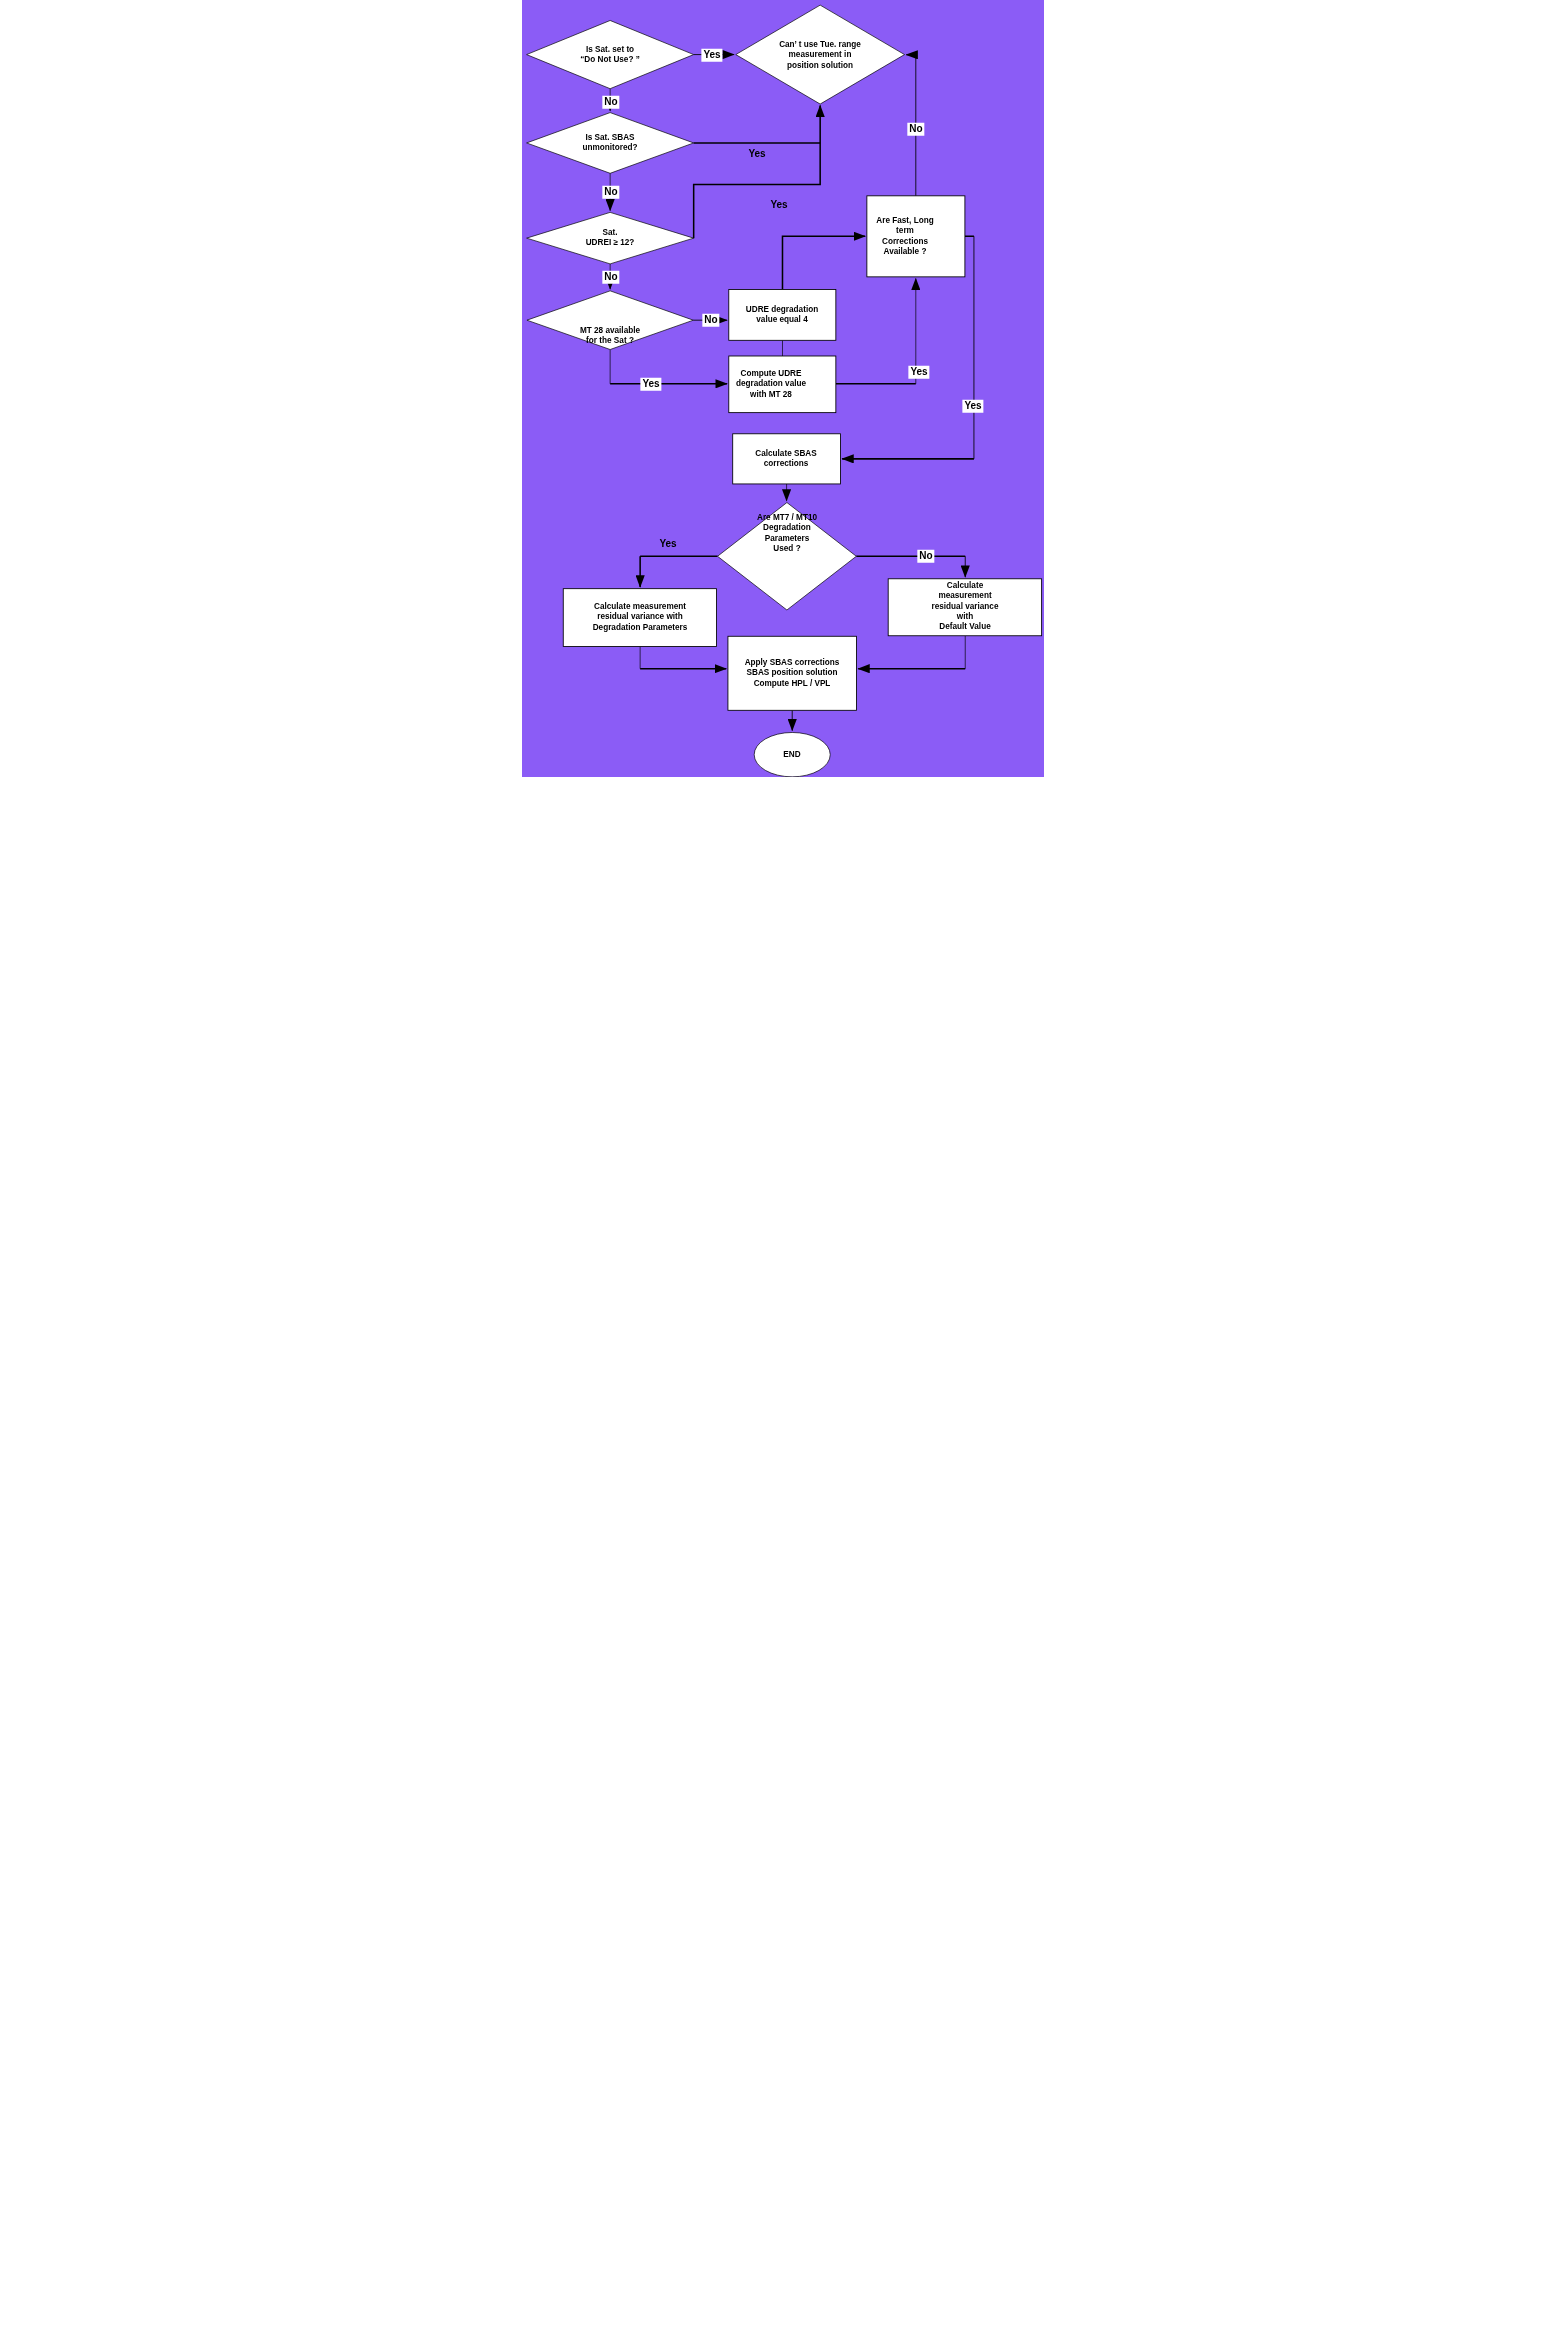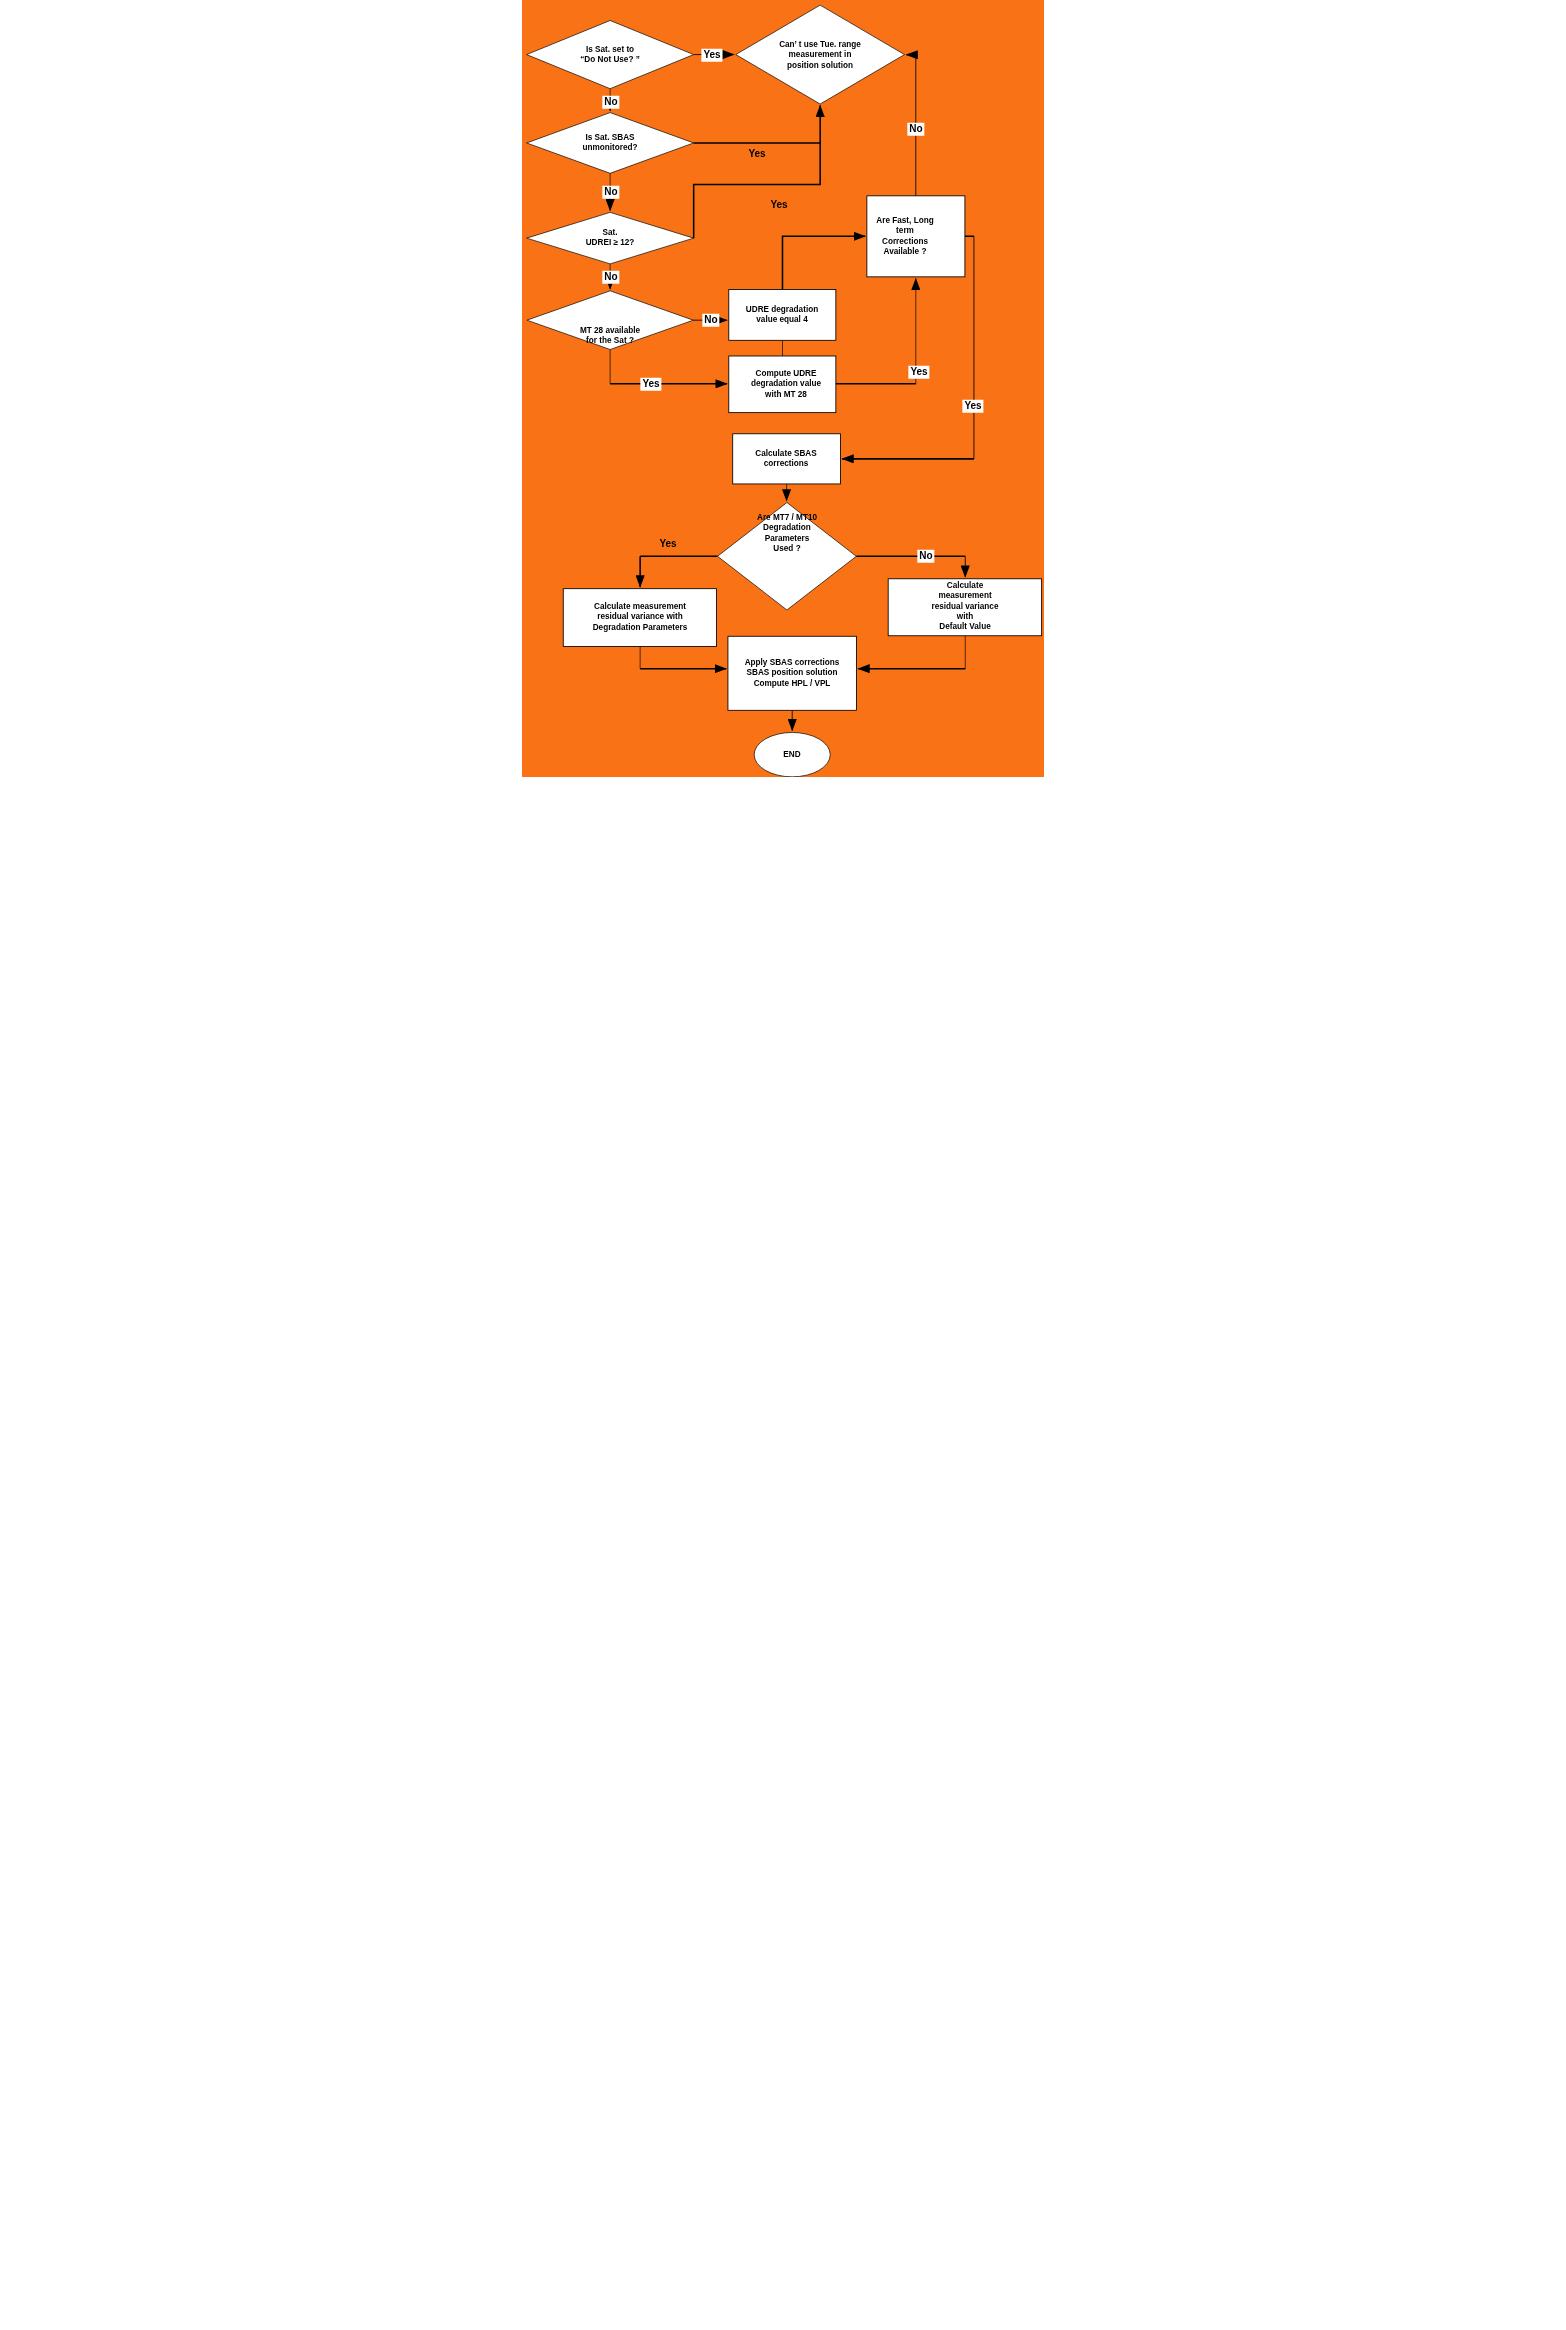--- a/index.html
+++ b/index.html
@@ -1,20 +1,20 @@
 <!DOCTYPE html>
 <html style="font-size:8.2px"><head>
 <meta charset="utf-8">
 <style>
   html,body { margin:0; padding:0; background:#ffffff; }
   .canvas {
     position:relative;
     width:522px; height:777px;
     margin:0 auto;
-    background:#f97316;
+    background:#8b5cf6;
     font-family:"Liberation Sans","DejaVu Sans",sans-serif;
   }
   .canvas svg { position:absolute; left:0; top:0; width:100%; height:100%; }
   .shape { fill:#ffffff; stroke:#000000; }
   .edge  { fill:none; stroke:#000000; }
   .lbl {
     position:absolute;
     transform:translate(-50%,-50%);
     text-align:center;
     white-space:pre-line;
@@ -88,21 +88,21 @@
 measurement in
 position solution</div>
   <div class="lbl" style="left:88px;top:143px">Is Sat. SBAS
 unmonitored?</div>
   <div class="lbl" style="left:88px;top:238px">Sat.
 UDREI ≥ 12?</div>
   <div class="lbl" style="left:88px;top:336px">MT 28 available
 for the Sat ?</div>
   <div class="lbl" style="left:260px;top:315px">UDRE degradation
 value equal 4</div>
-  <div class="lbl" style="left:264px;top:384px">Compute UDRE
+  <div class="lbl" style="left:249px;top:384px">Compute UDRE
 degradation value
 with MT 28</div>
   <div class="lbl" style="left:383px;top:236px">Are Fast, Long
 term
 Corrections
 Available ?</div>
   <div class="lbl" style="left:264px;top:459px">Calculate SBAS
 corrections</div>
   <div class="lbl" style="left:265px;top:533px">Are MT7 / MT10
 Degradation

